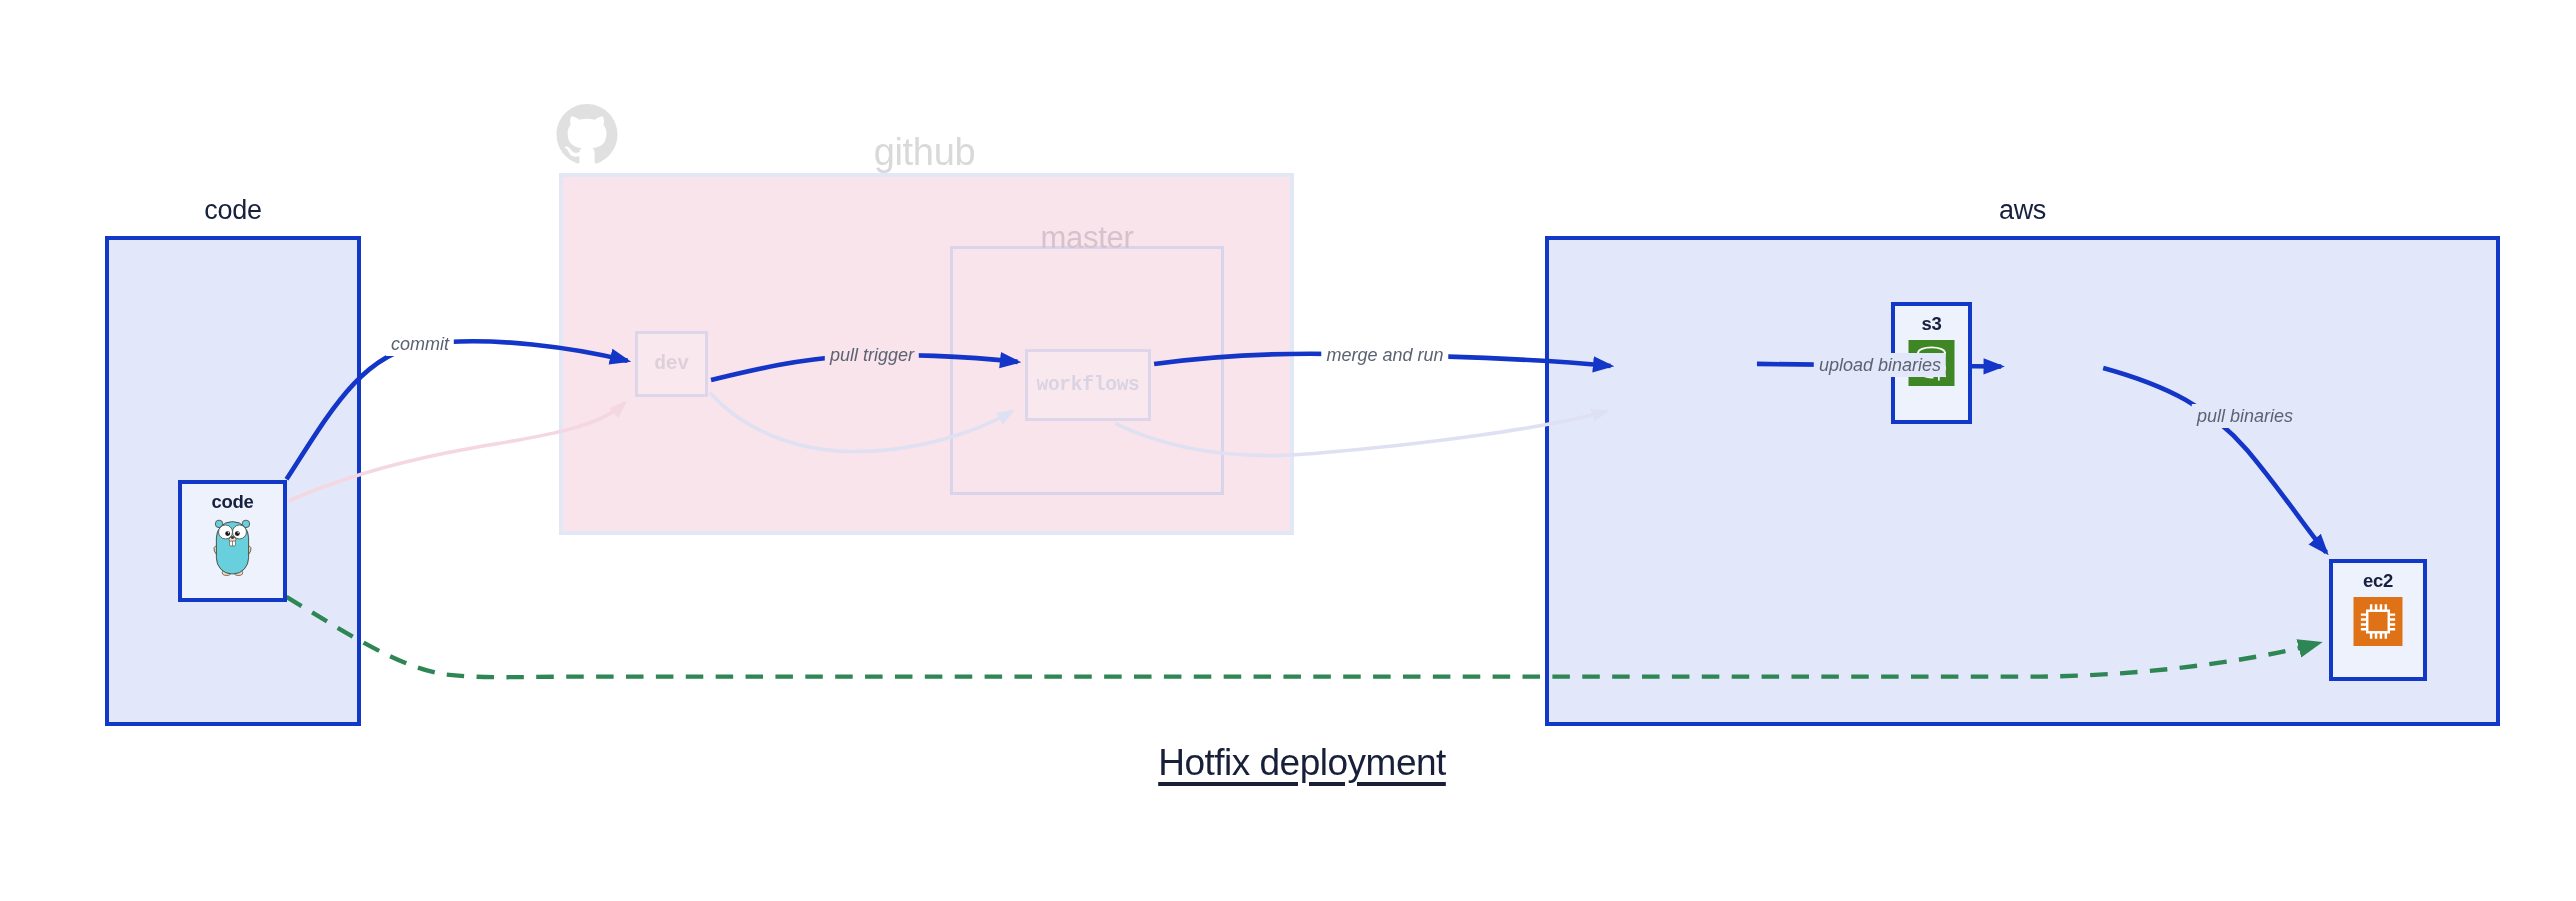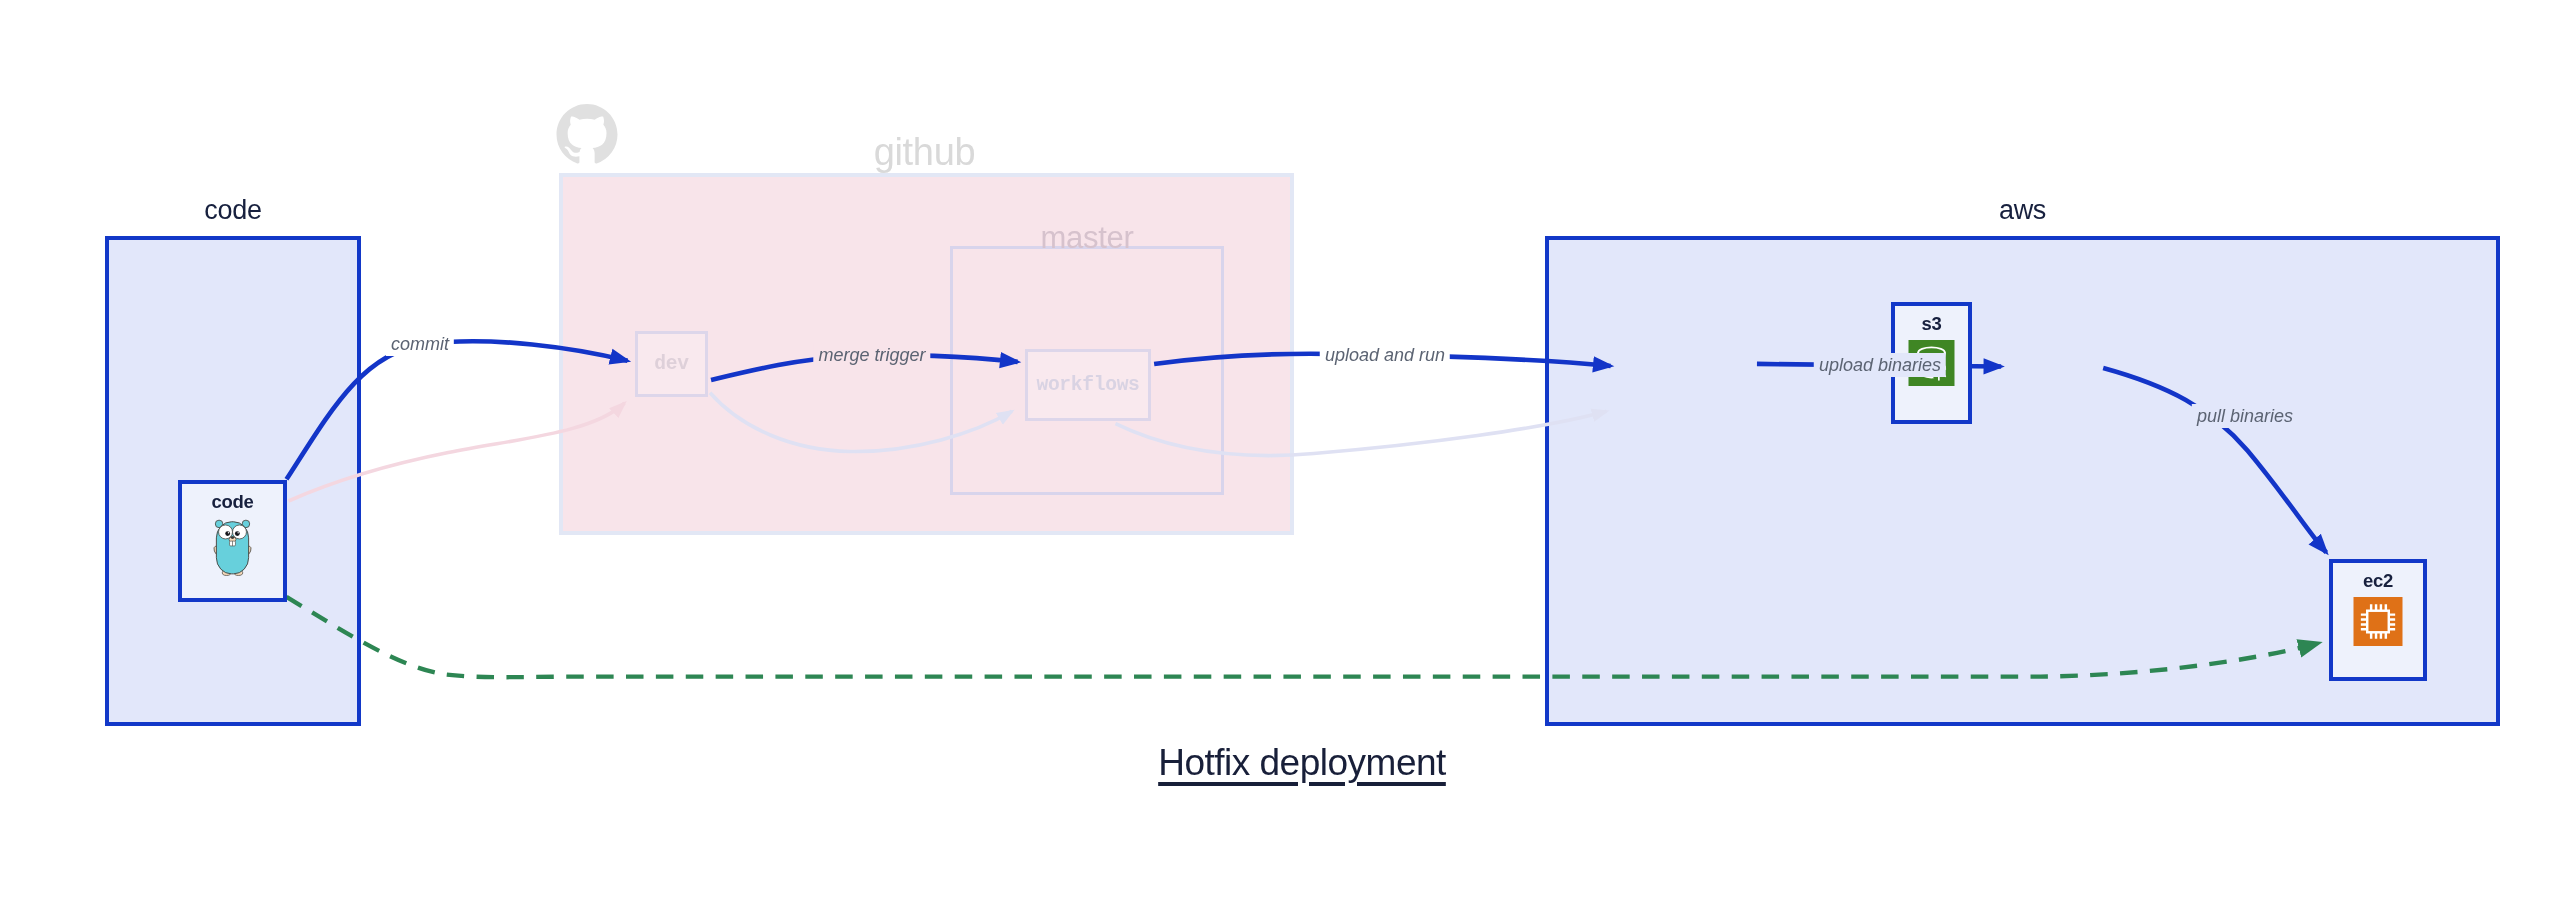--- a/index.html
+++ b/index.html
@@ -166,21 +166,21 @@
         <rect x="28" y="28" width="44" height="44"></rect>
         <path d="M36 15 V28 M46 15 V28 M56 15 V28 M66 15 V28"></path>
         <path d="M36 72 V85 M46 72 V85 M56 72 V85 M66 72 V85"></path>
         <path d="M15 36 H28 M15 46 H28 M15 56 H28 M15 66 H28"></path>
         <path d="M72 36 H85 M72 46 H85 M72 56 H85 M72 66 H85"></path>
       </g>
     </svg>
   </div>
 
   <div class="edge-label bg-white el-commit">commit</div>
-  <div class="edge-label bg-pink el-merge">merge trigger</div>
-  <div class="edge-label bg-white el-uploadrun">upload and run</div>
+  <div class="edge-label bg-pink el-merge">pull trigger</div>
+  <div class="edge-label bg-white el-uploadrun">merge and run</div>
   <div class="edge-label bg-fill el-uploadbin">upload binaries</div>
   <div class="edge-label bg-fill el-pullbin">pull binaries</div>
 
   <div class="title"><span>Hotfix deployment</span></div>
 
 </div>
 
 
 </body></html>

